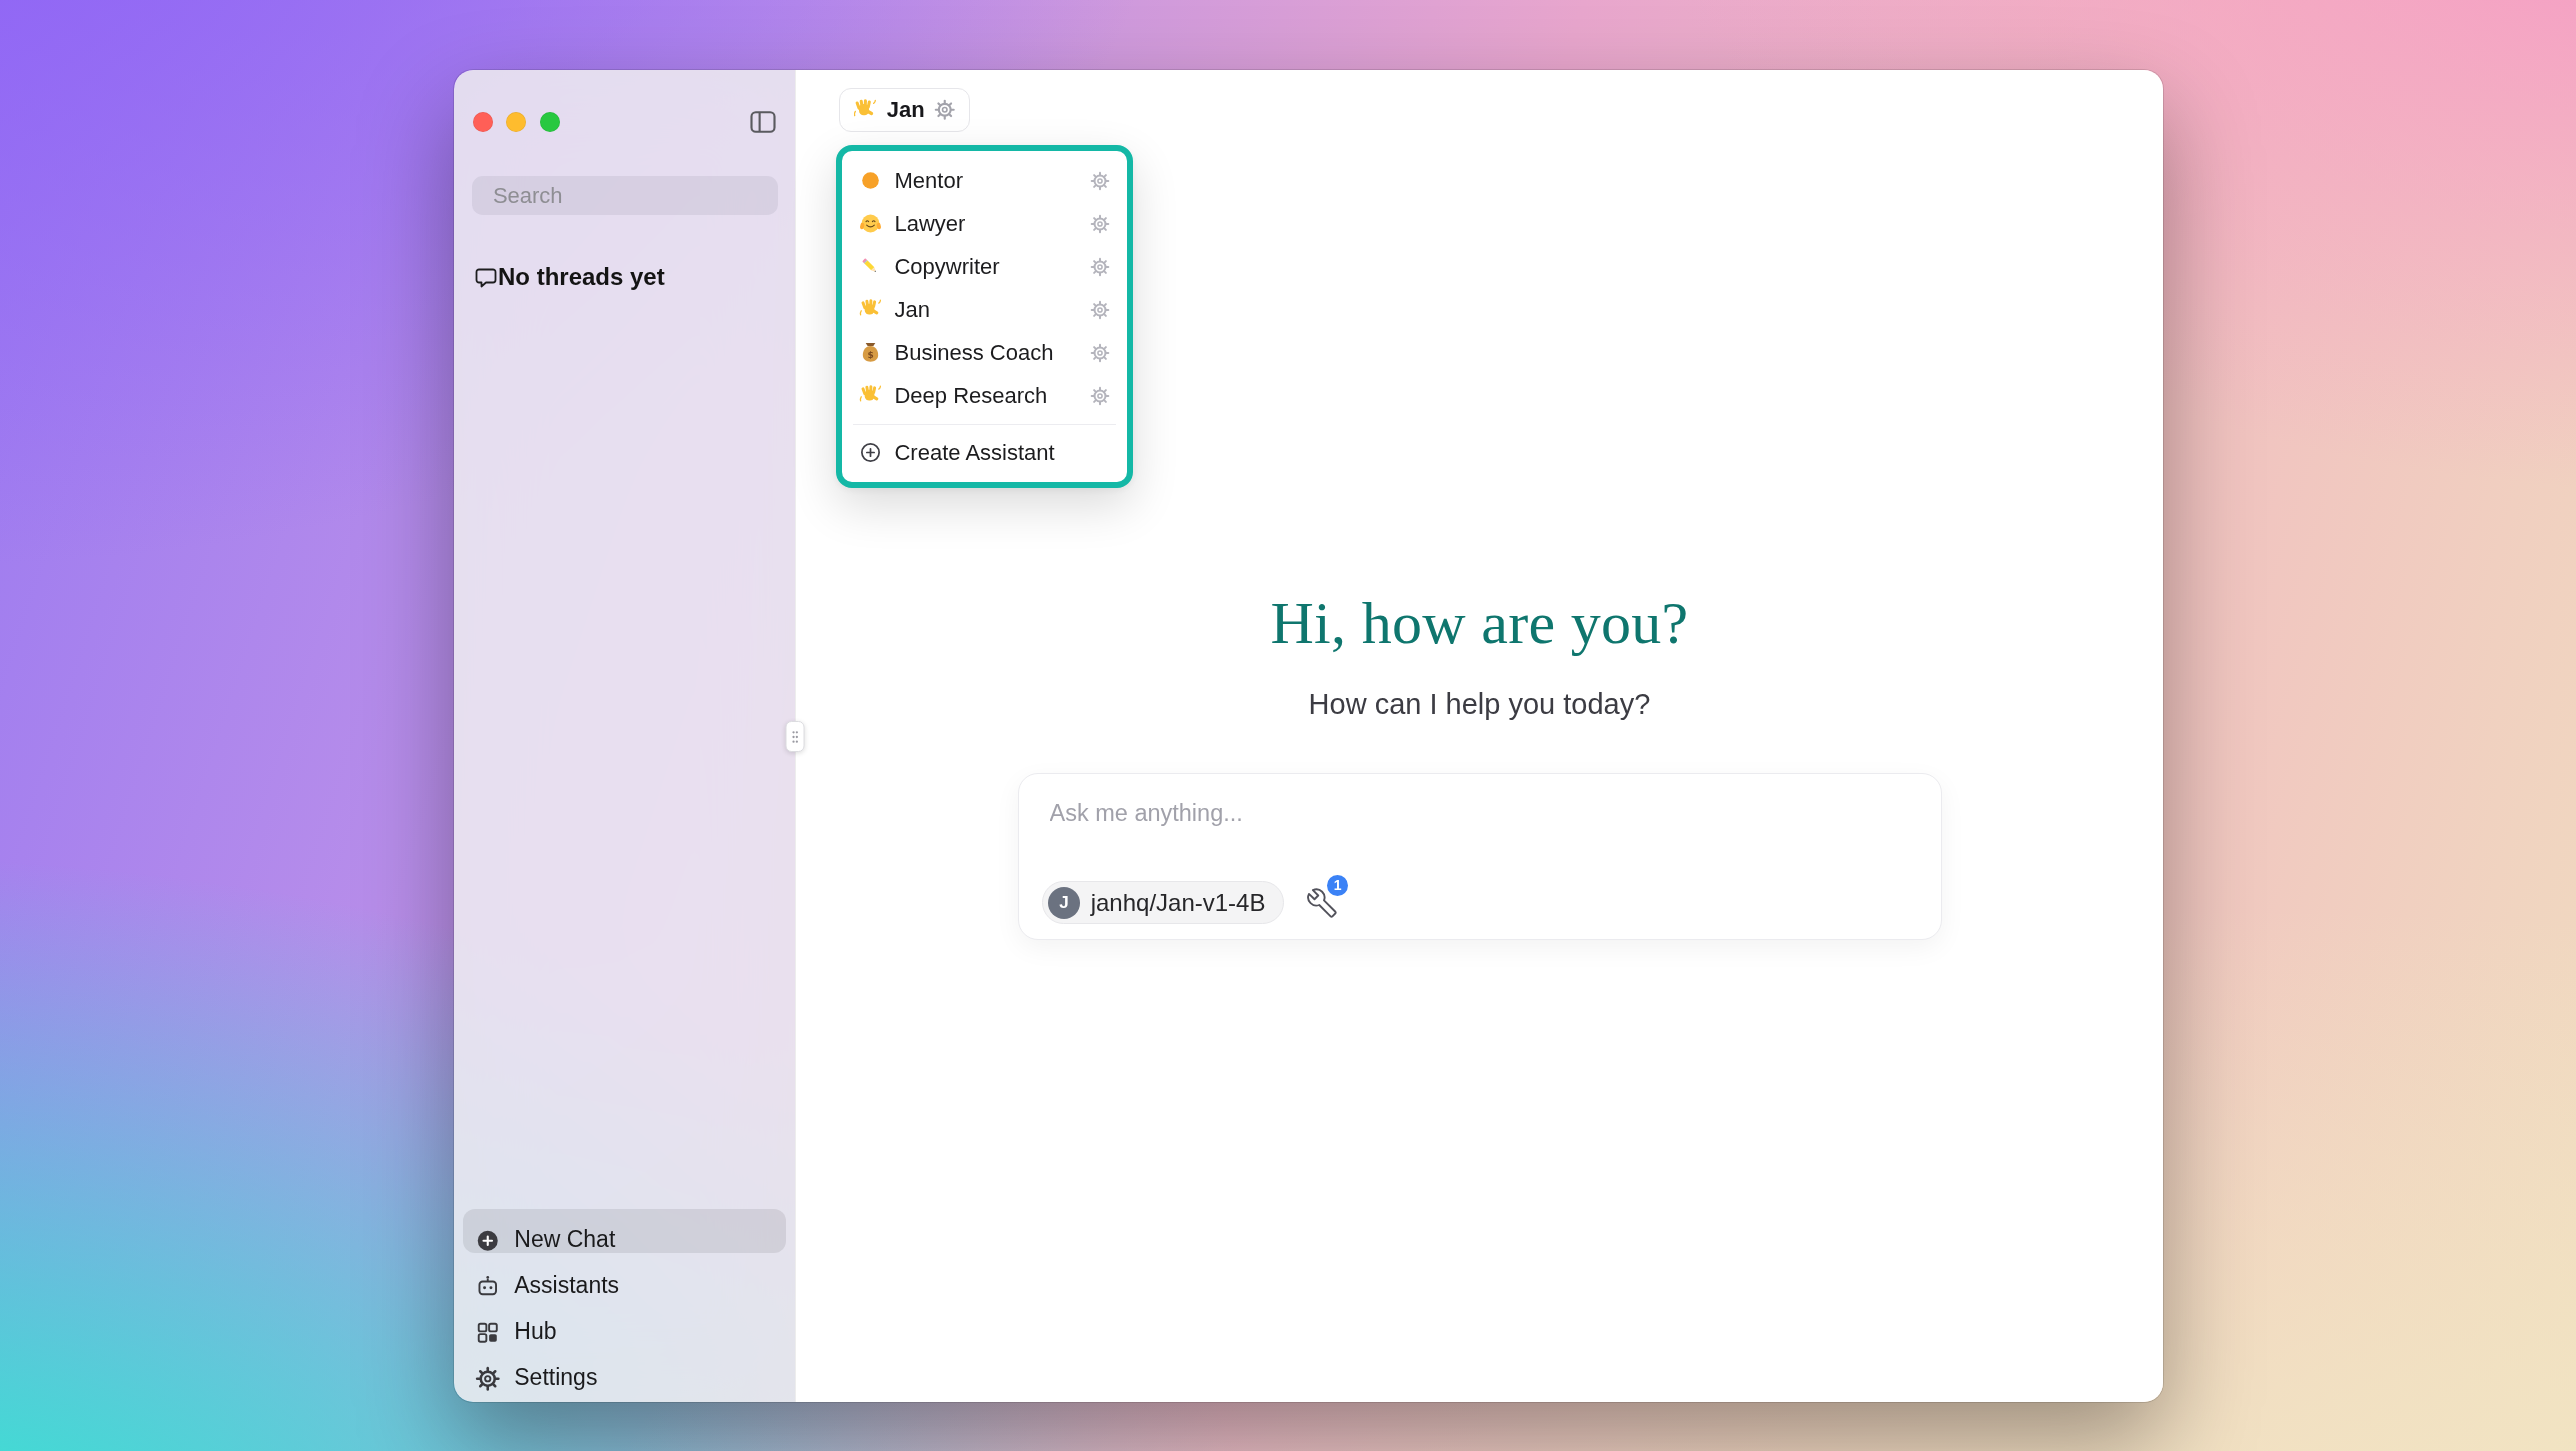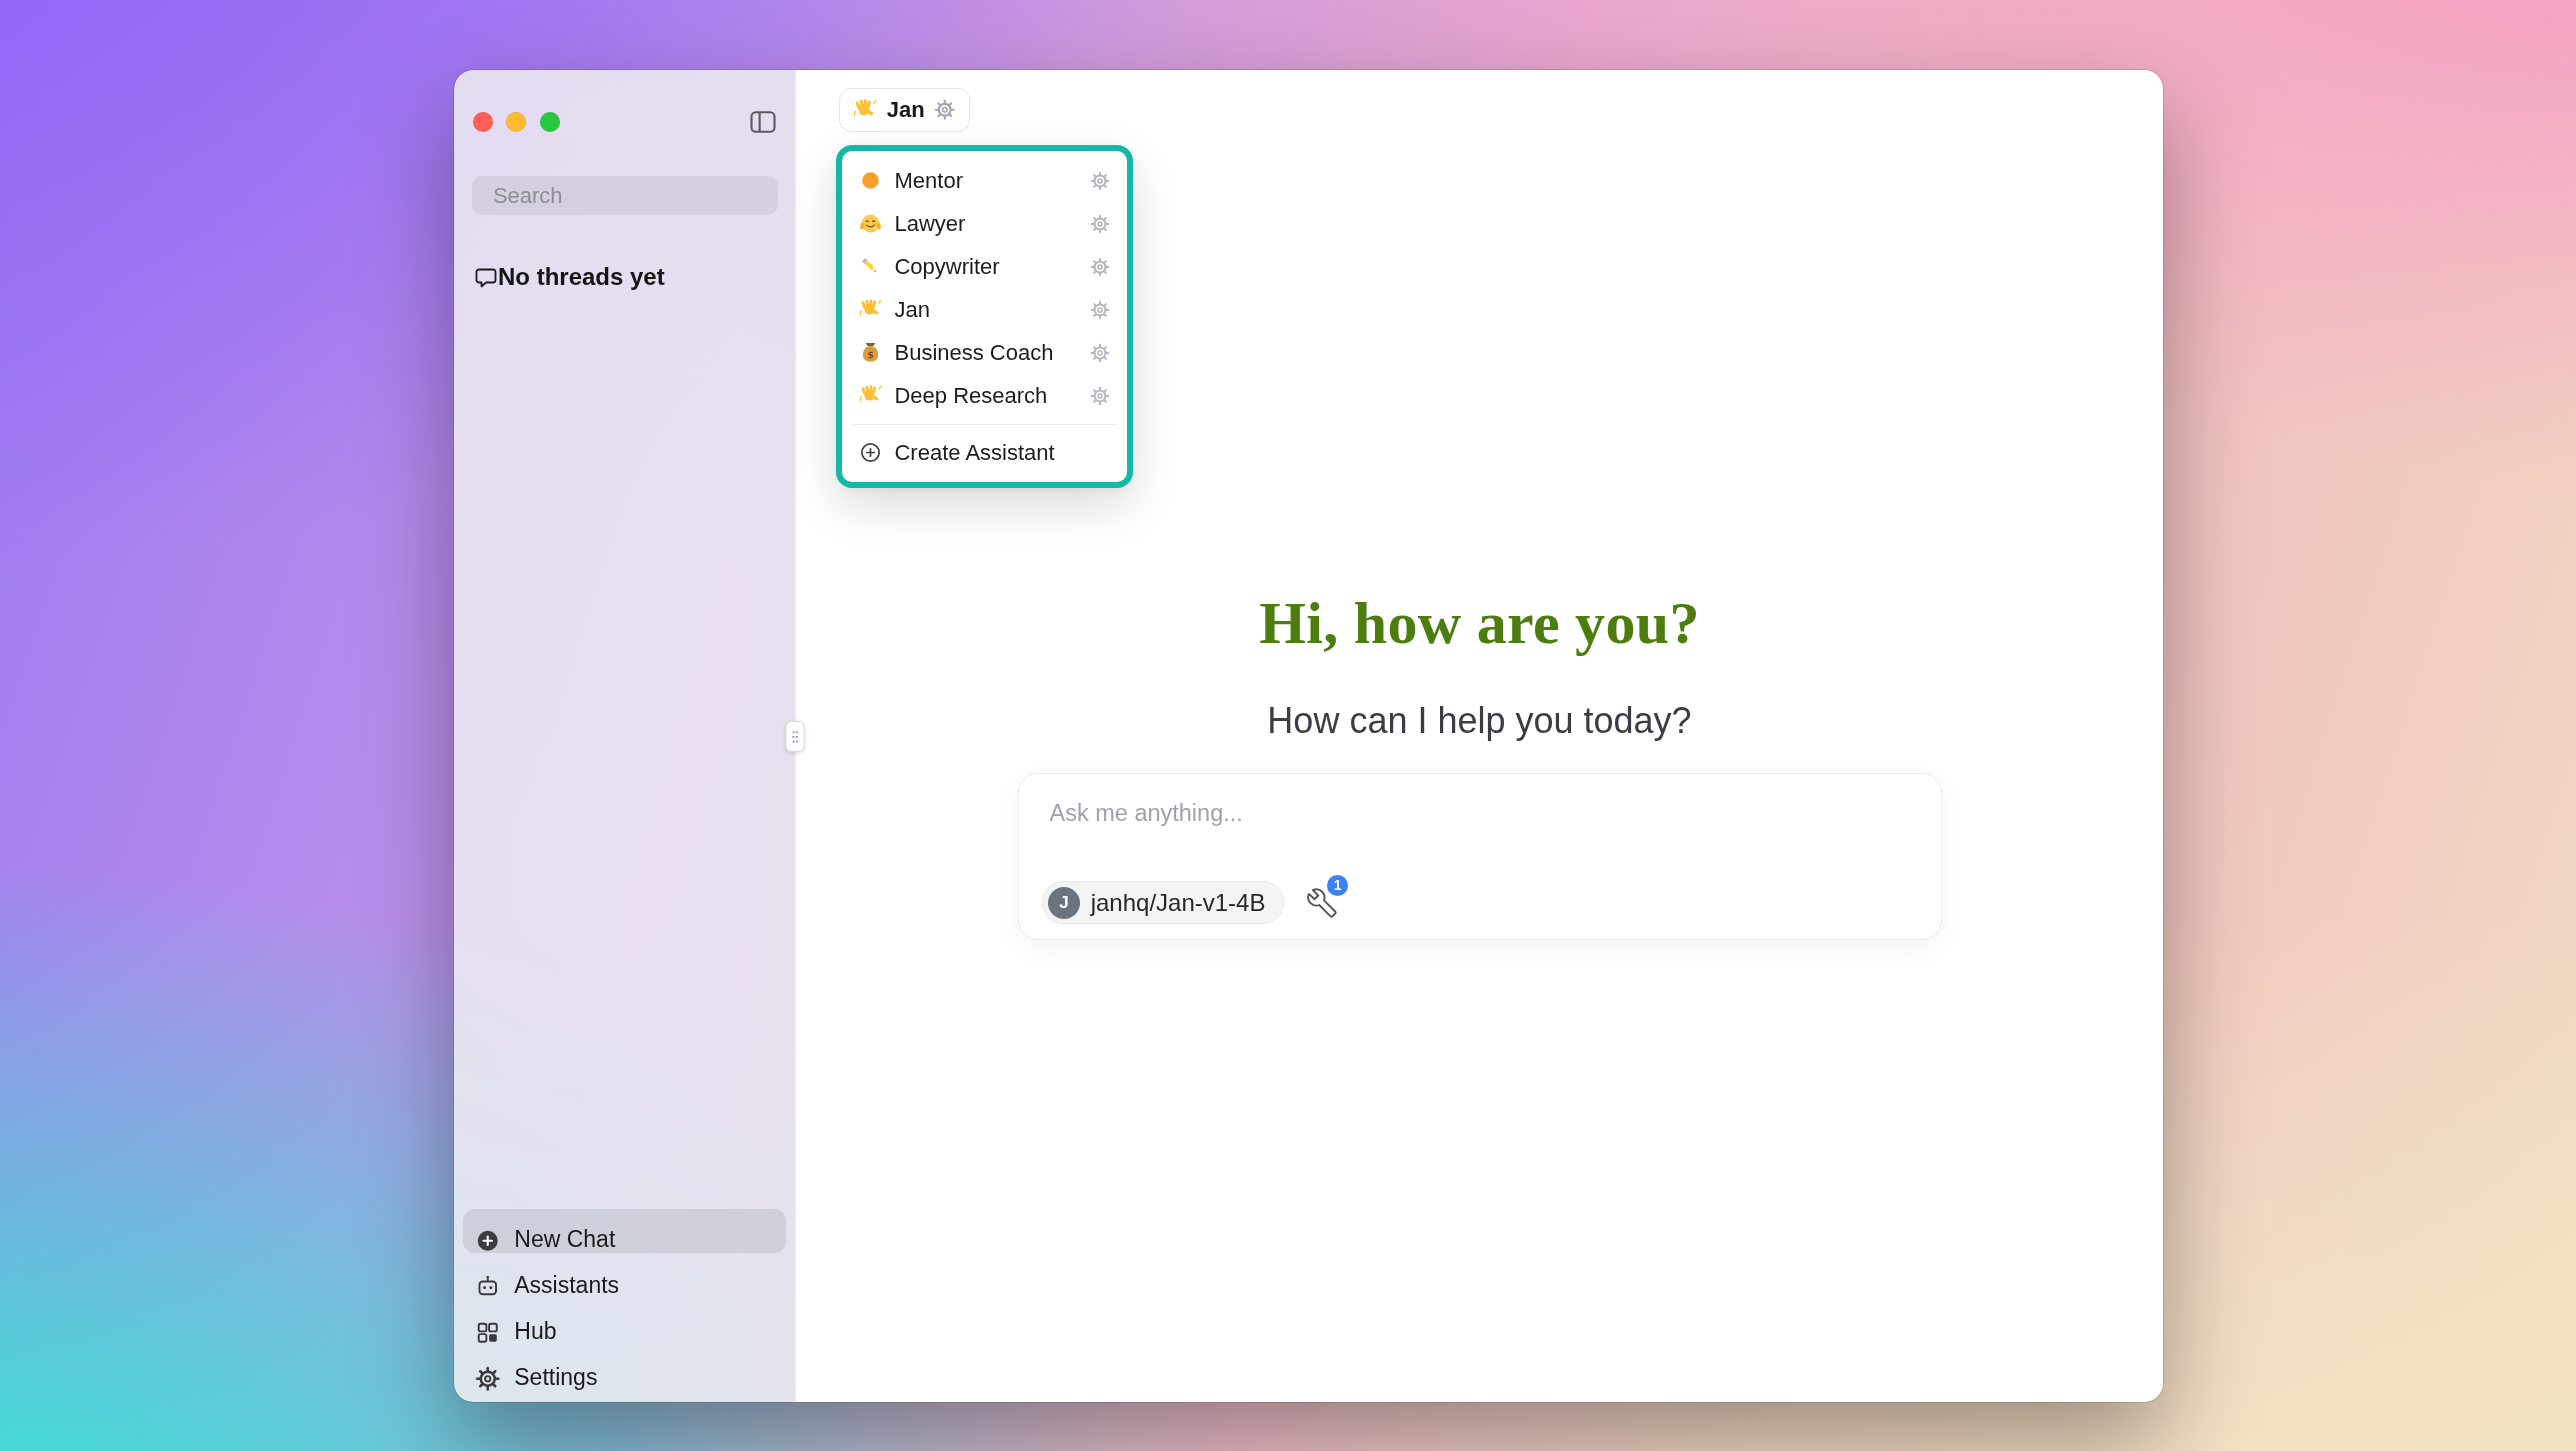--- a/index.html
+++ b/index.html
@@ -77,22 +77,22 @@
   }
   .menu-item {
     height:43px; border-radius:9.4px; padding:0 10.8px;
     display:flex; align-items:center; gap:12px; cursor:pointer;
     font-size:22px; color:#1c1c1e;
   }
   .menu-item .gear { margin-left:auto; display:flex; }
   .menu-divider { height:1px; background:#ececf0; margin:6.7px 4px; }
 
   .greeting { position:absolute; left:0; right:0; top:519px; text-align:center; }
-  .greeting h1 { font-family:"Liberation Serif","DejaVu Serif",serif; font-size:60px; font-weight:700; color:#4d7c0f; letter-spacing:0.3px; }
-  .greeting p { margin-top:42px; font-size:36px; color:#3c3c43; }
+  .greeting h1 { font-family:"Liberation Serif","DejaVu Serif",serif; font-size:60px; font-weight:400; color:#0f766e; letter-spacing:0.3px; }
+  .greeting p { margin-top:30px; font-size:29px; color:#3c3c43; }
 
   .composer {
     position:absolute; left:50%; transform:translateX(-50%);
     top:703px; width:924px; height:167px;
     background:#fff; border:1.3px solid #ebebef; border-radius:20px;
     box-shadow:0 8px 27px rgba(0,0,0,.05);
   }
   .composer input {
     position:absolute; top:25.5px; left:31px; right:31px;
     border:none; outline:none; font-size:23.5px; color:#18181b; font-family:inherit; background:transparent;

